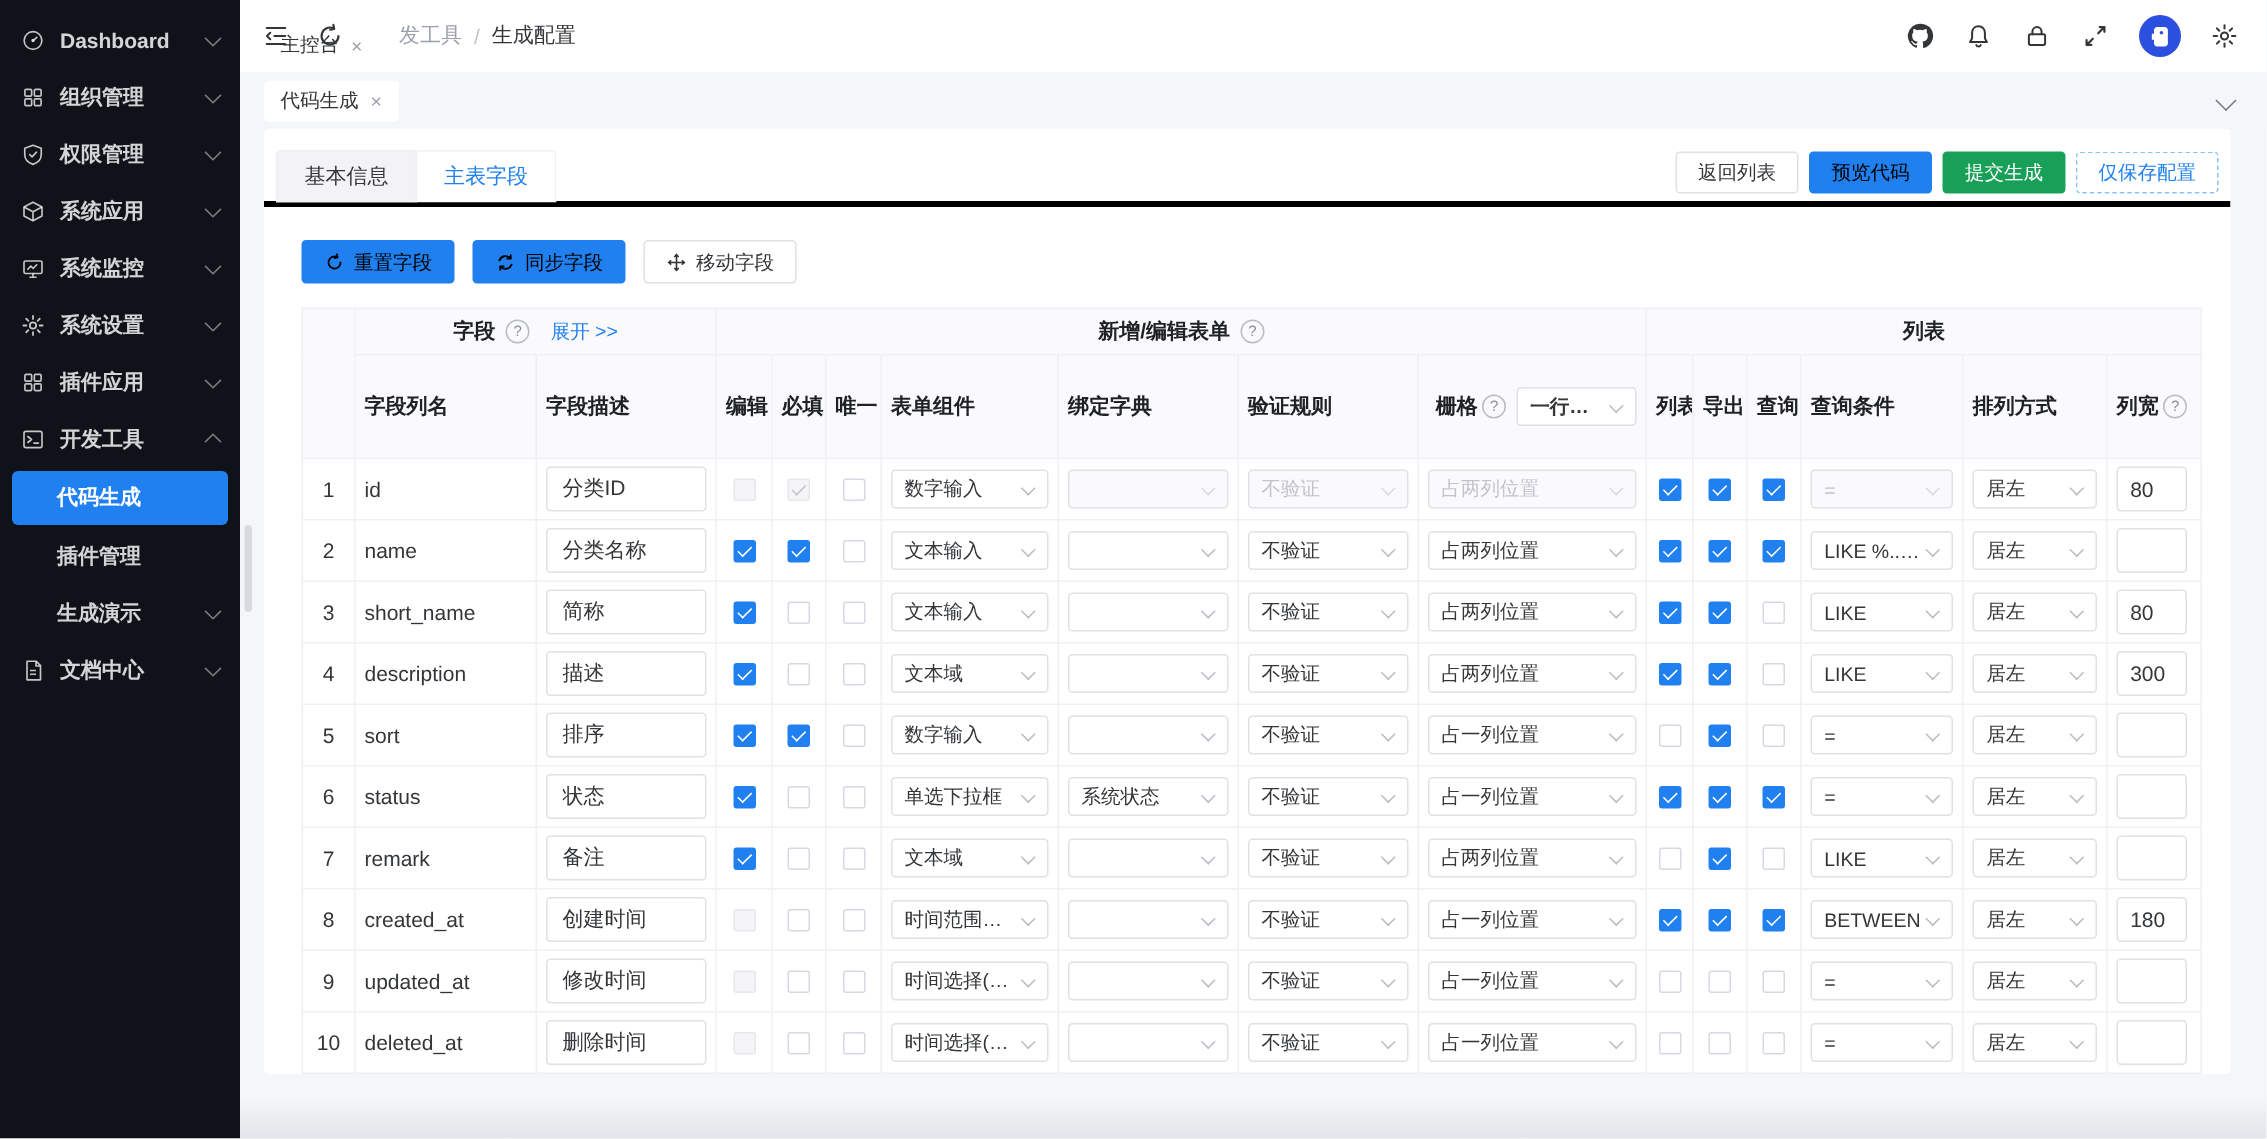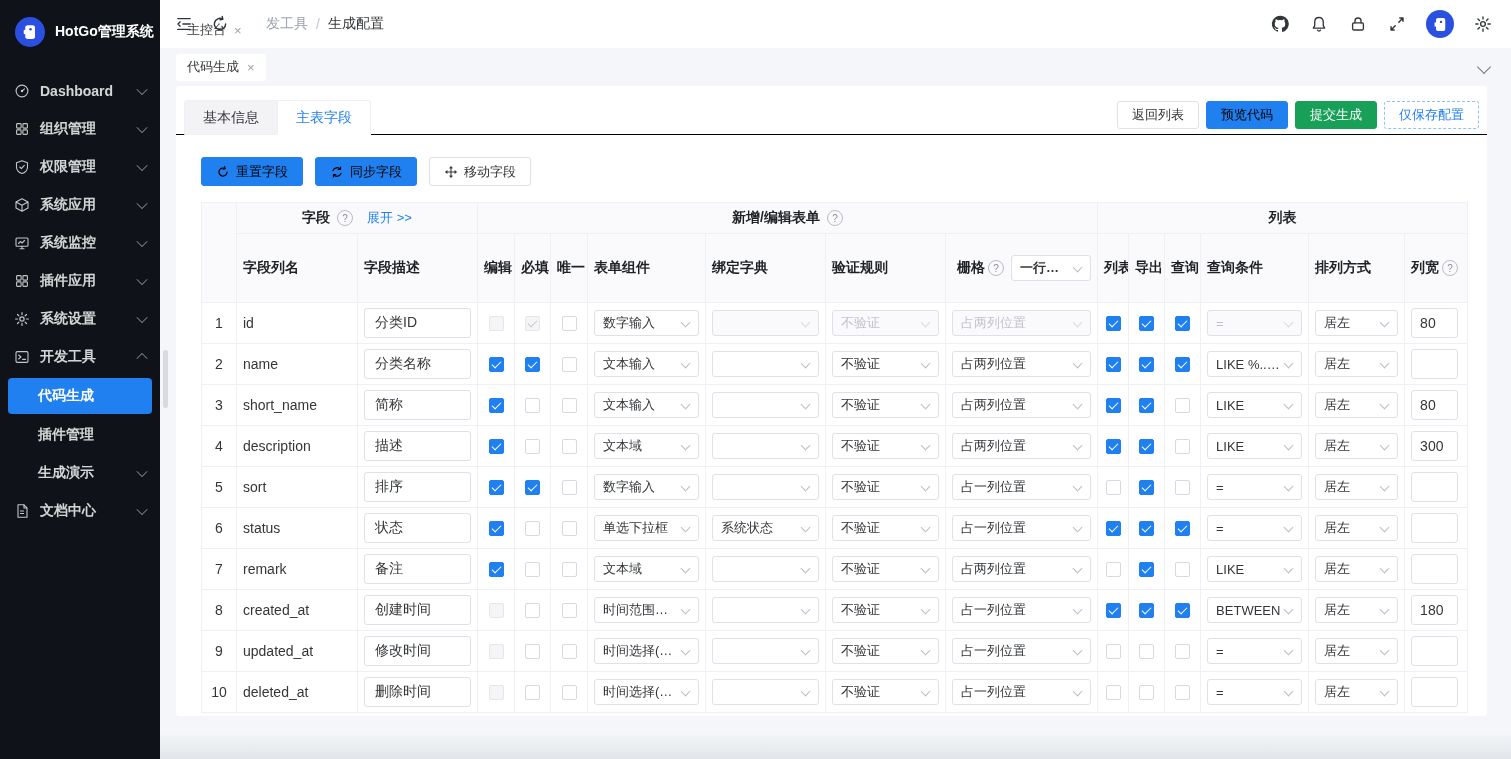--- a/index.html
+++ b/index.html
@@ -39,21 +39,21 @@
 
   .tabbar{height:38px;background:#f4f6f9;display:flex;align-items:center;justify-content:space-between;padding:0 16px;flex:none;}
   .ttabs{display:flex;gap:10px;flex-direction:column;}
   .ttab{height:27px;background:#fff;border-radius:3px;display:flex;align-items:center;gap:8px;padding:0 11px;font-size:13px;color:#333639;cursor:pointer;}
   .ttab.active{color:#2080f0;}
   .ttab .x{color:#9ca1ab;font-size:13px;line-height:1;cursor:pointer;}
   .tabbar-caret{width:9px;height:9px;border-right:1.4px solid #737880;border-bottom:1.4px solid #737880;transform:rotate(45deg);cursor:pointer;margin-right:6px;}
 
   .content{flex:1;padding:0 24px 0 16px;min-height:0;}
   .card{background:#fff;border-radius:3px;height:630px;overflow:hidden;}
-  .card-head{display:flex;justify-content:space-between;align-items:flex-end;padding:14px 8px 0 8px;border-bottom:1px solid #000000;}
+  .card-head{display:flex;justify-content:space-between;align-items:flex-end;padding:14px 8px 0 8px;border-bottom:4px solid #000000;}
   .ctabs{display:flex;margin-bottom:-1px;}
   .ctab{height:33px;line-height:33px;padding:0 18px;font-size:14px;color:#333639;background:#f3f3f6;border:1px solid #efeff5;margin-right:-1px;cursor:pointer;}
   .ctab:first-child{border-top-left-radius:3px;}
   .ctab:last-child{border-top-right-radius:3px;}
   .ctab.active{background:#fff;color:#2080f0;border-bottom-color:#fff;}
   .head-actions{display:flex;gap:7px;padding-bottom:5px;}
 
   .btn{height:28px;padding:0 14px;font-size:13px;border-radius:3px;border:1px solid #e0e0e6;background:#fff;color:#333639;display:inline-flex;align-items:center;gap:6px;cursor:pointer;font-family:inherit;white-space:nowrap;}
   .btn.primary{background:#2080f0;border-color:#2080f0;color:#000000;}
   .btn.success{background:#18a058;border-color:#18a058;color:#fff;}
@@ -99,30 +99,20 @@
   .inp.w{width:47px;padding:0 8px;}
 
   .side-scroll{position:absolute;left:163px;top:350px;width:5px;height:58px;background:#d7dadf;border-radius:3px;z-index:5;}
   .bottom-shade{position:absolute;left:160px;right:0;bottom:0;height:27px;background:linear-gradient(180deg,rgba(228,231,235,0),#e2e5e9);pointer-events:none;}
 </style>
 </head>
 <body>
 
 <div class="app">
   <aside class="sidebar">
-    <div class="logo">
-      <span class="logo-badge">
-          <svg viewBox="0 0 16 16">
-            <path fill="#fff" d="M6 2.5h4.2c1 0 1.8.8 1.8 1.8v7.4c0 1-.8 1.8-1.8 1.8H6c-1 0-1.8-.8-1.8-1.8V4.3C4.2 3.3 5 2.5 6 2.5z"></path>
-            <circle cx="8.4" cy="5.8" r="1" fill="#2b50e0"></circle>
-            <path d="M3 6.3h2.2v3.4H3z" fill="#fff"></path>
-          </svg>
-        </span>
-      <span class="logo-text">HotGo管理系统</span>
-    </div>
     <nav class="sidenav" id="nav">
         <div class="nav-item">
           <span class="ic">
             <svg viewBox="0 0 16 16" fill="none" stroke="currentColor" stroke-width="1.1" stroke-linecap="round">
               <circle cx="8" cy="8" r="5.9"></circle>
               <path d="M8 8.2l2.5-2.3"></path>
               <circle cx="8" cy="8" r=".6" fill="currentColor"></circle>
             </svg>
           </span>
           <span class="lbl">Dashboard</span>
@@ -165,38 +155,38 @@
             <svg viewBox="0 0 16 16" fill="none" stroke="currentColor" stroke-width="1.1" stroke-linecap="round">
               <rect x="2" y="3" width="12" height="8.3" rx="1"></rect>
               <path d="M6 13.8h4M8 11.3v2.5M4.5 8.5l2-2 1.6 1.4 2.4-2.4"></path>
             </svg>
           </span>
           <span class="lbl">系统监控</span>
           <span class="chev down"></span>
         </div>
         <div class="nav-item">
           <span class="ic">
+            <svg viewBox="0 0 16 16" fill="none" stroke="currentColor" stroke-width="1.2" stroke-linecap="round">
+              <circle cx="8" cy="8" r="2.1"></circle>
+              <path d="M8 1.6v2M8 12.4v2M1.6 8h2M12.4 8h2M3.5 3.5l1.4 1.4M11.1 11.1l1.4 1.4M12.5 3.5l-1.4 1.4M4.9 11.1l-1.4 1.4"></path>
+            </svg>
+          </span>
+          <span class="lbl">系统设置</span>
+          <span class="chev down"></span>
+        </div>
+        <div class="nav-item">
+          <span class="ic">
             <svg viewBox="0 0 16 16" fill="none" stroke="currentColor" stroke-width="1.1">
               <rect x="2.6" y="2.6" width="4.5" height="4.5" rx=".8"></rect>
               <rect x="8.9" y="2.6" width="4.5" height="4.5" rx=".8"></rect>
               <rect x="2.6" y="8.9" width="4.5" height="4.5" rx=".8"></rect>
               <rect x="8.9" y="8.9" width="4.5" height="4.5" rx=".8"></rect>
             </svg>
           </span>
           <span class="lbl">插件应用</span>
-          <span class="chev down"></span>
-        </div>
-        <div class="nav-item">
-          <span class="ic">
-            <svg viewBox="0 0 16 16" fill="none" stroke="currentColor" stroke-width="1.2" stroke-linecap="round">
-              <circle cx="8" cy="8" r="2.1"></circle>
-              <path d="M8 1.6v2M8 12.4v2M1.6 8h2M12.4 8h2M3.5 3.5l1.4 1.4M11.1 11.1l1.4 1.4M12.5 3.5l-1.4 1.4M4.9 11.1l-1.4 1.4"></path>
-            </svg>
-          </span>
-          <span class="lbl">系统设置</span>
           <span class="chev down"></span>
         </div>
         <div class="nav-item">
           <span class="ic">
             <svg viewBox="0 0 16 16" fill="none" stroke="currentColor" stroke-width="1.1" stroke-linecap="round" stroke-linejoin="round">
               <rect x="2" y="2.6" width="12" height="10.8" rx="1.3"></rect>
               <path d="M4.6 6l2.4 2-2.4 2M8.6 10.4h3"></path>
             </svg>
           </span>
           <span class="lbl">开发工具</span>

